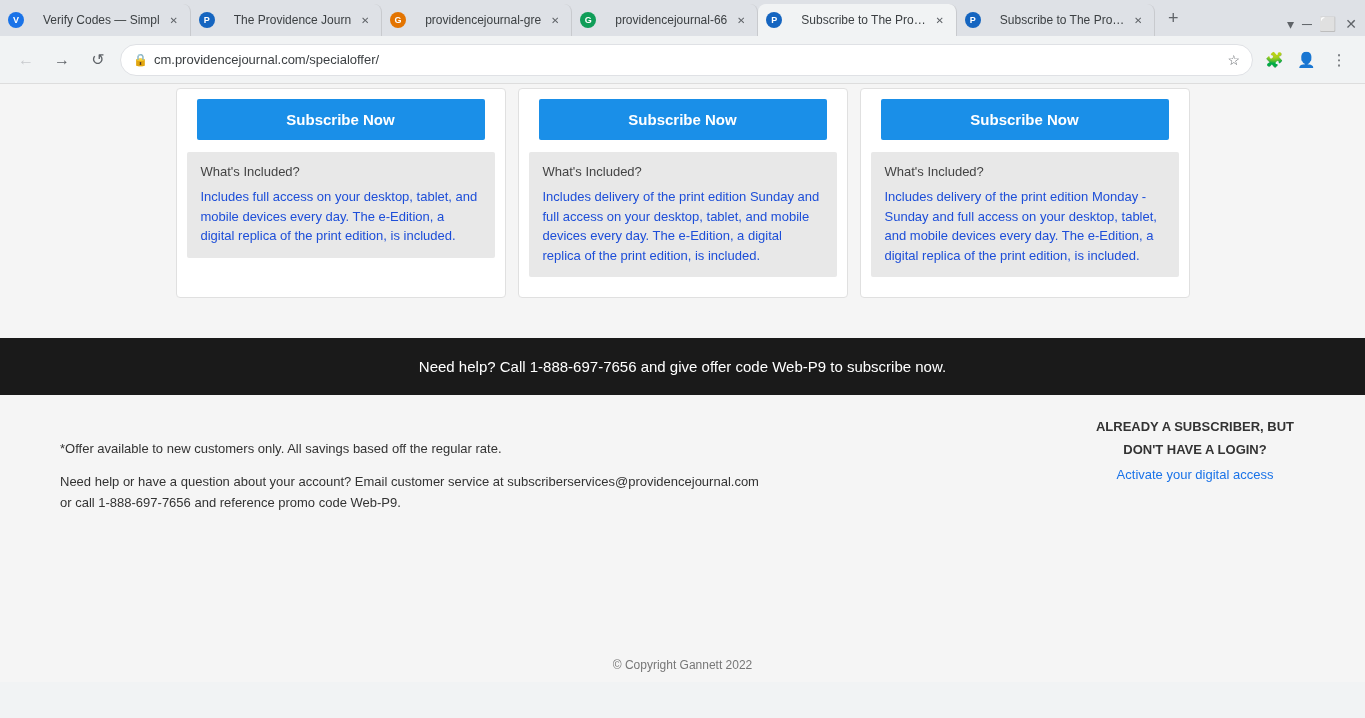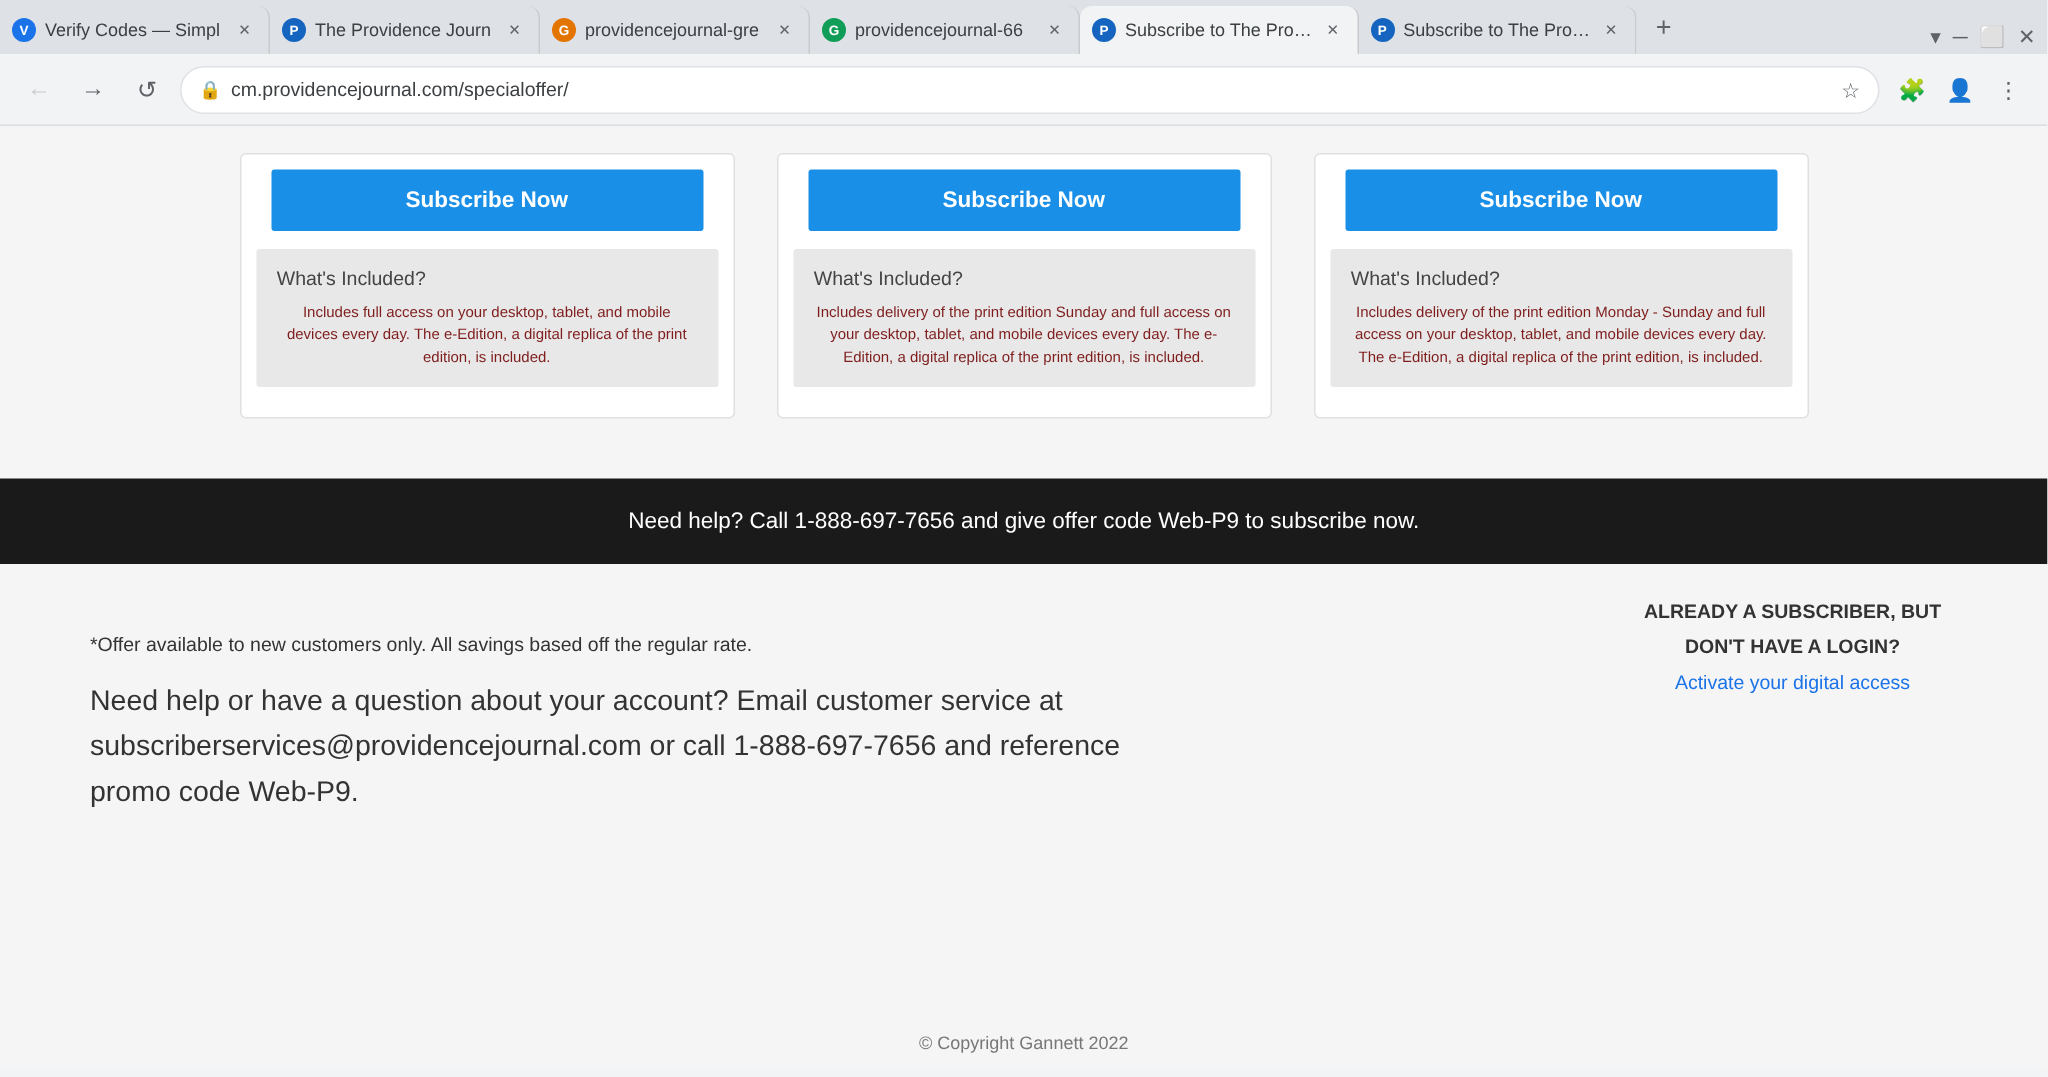--- a/index.html
+++ b/index.html
@@ -35,20 +35,21 @@
     }
     .tab.active {
       background: #f1f3f4;
       z-index: 2;
     }
     .tab-label {
       flex: 1;
       overflow: hidden;
       text-overflow: ellipsis;
       white-space: nowrap;
+      margin-left: 13px;
     }
     .tab-close {
       width: 16px;
       height: 16px;
       border-radius: 50%;
       display: flex;
       align-items: center;
       justify-content: center;
       font-size: 10px;
       color: #5f6368;
@@ -149,24 +150,24 @@
 
     
     .page-content {
       background: #f5f5f5;
       padding: 0;
     }
 
     
     .cards-section {
       background: #f5f5f5;
-      padding: 18px 60px 30px;
+      padding: 4px 60px 30px;
       display: flex;
       justify-content: center;
-      gap: 28px;
+      gap: 12px;
     }
     .subscription-card {
       background: #fff;
       border: 1px solid #e0e0e0;
       border-radius: 4px;
       width: 330px;
       padding: 0 0 20px;
       display: flex;
       flex-direction: column;
     }
@@ -188,23 +189,23 @@
       padding: 12px 14px;
       border-radius: 2px;
     }
     .whats-included-title {
       text-align: left;
       font-size: 13px;
       color: #444;
       margin-bottom: 8px;
     }
     .whats-included-text {
-      text-align: center;
-      font-size: 10px;
-      color: #7f1d1d;
+      text-align: left;
+      font-size: 13px;
+      color: #1d4ed8;
       line-height: 1.5;
     }
 
     
     .help-banner {
       background: #1a1a1a;
       color: #fff;
       text-align: center;
       padding: 20px;
       font-size: 15px;
@@ -222,21 +223,21 @@
     .footer-left {
       max-width: 700px;
       margin-top: 22px;
     }
     .footer-offer-text {
       font-size: 13px;
       color: #333;
       margin-bottom: 16px;
     }
     .footer-contact-text {
-      font-size: 19px;
+      font-size: 13px;
       color: #333;
       line-height: 1.6;
     }
     .footer-right {
       text-align: center;
       min-width: 220px;
     }
     .footer-subscriber-title {
       font-size: 13px;
       color: #333;

